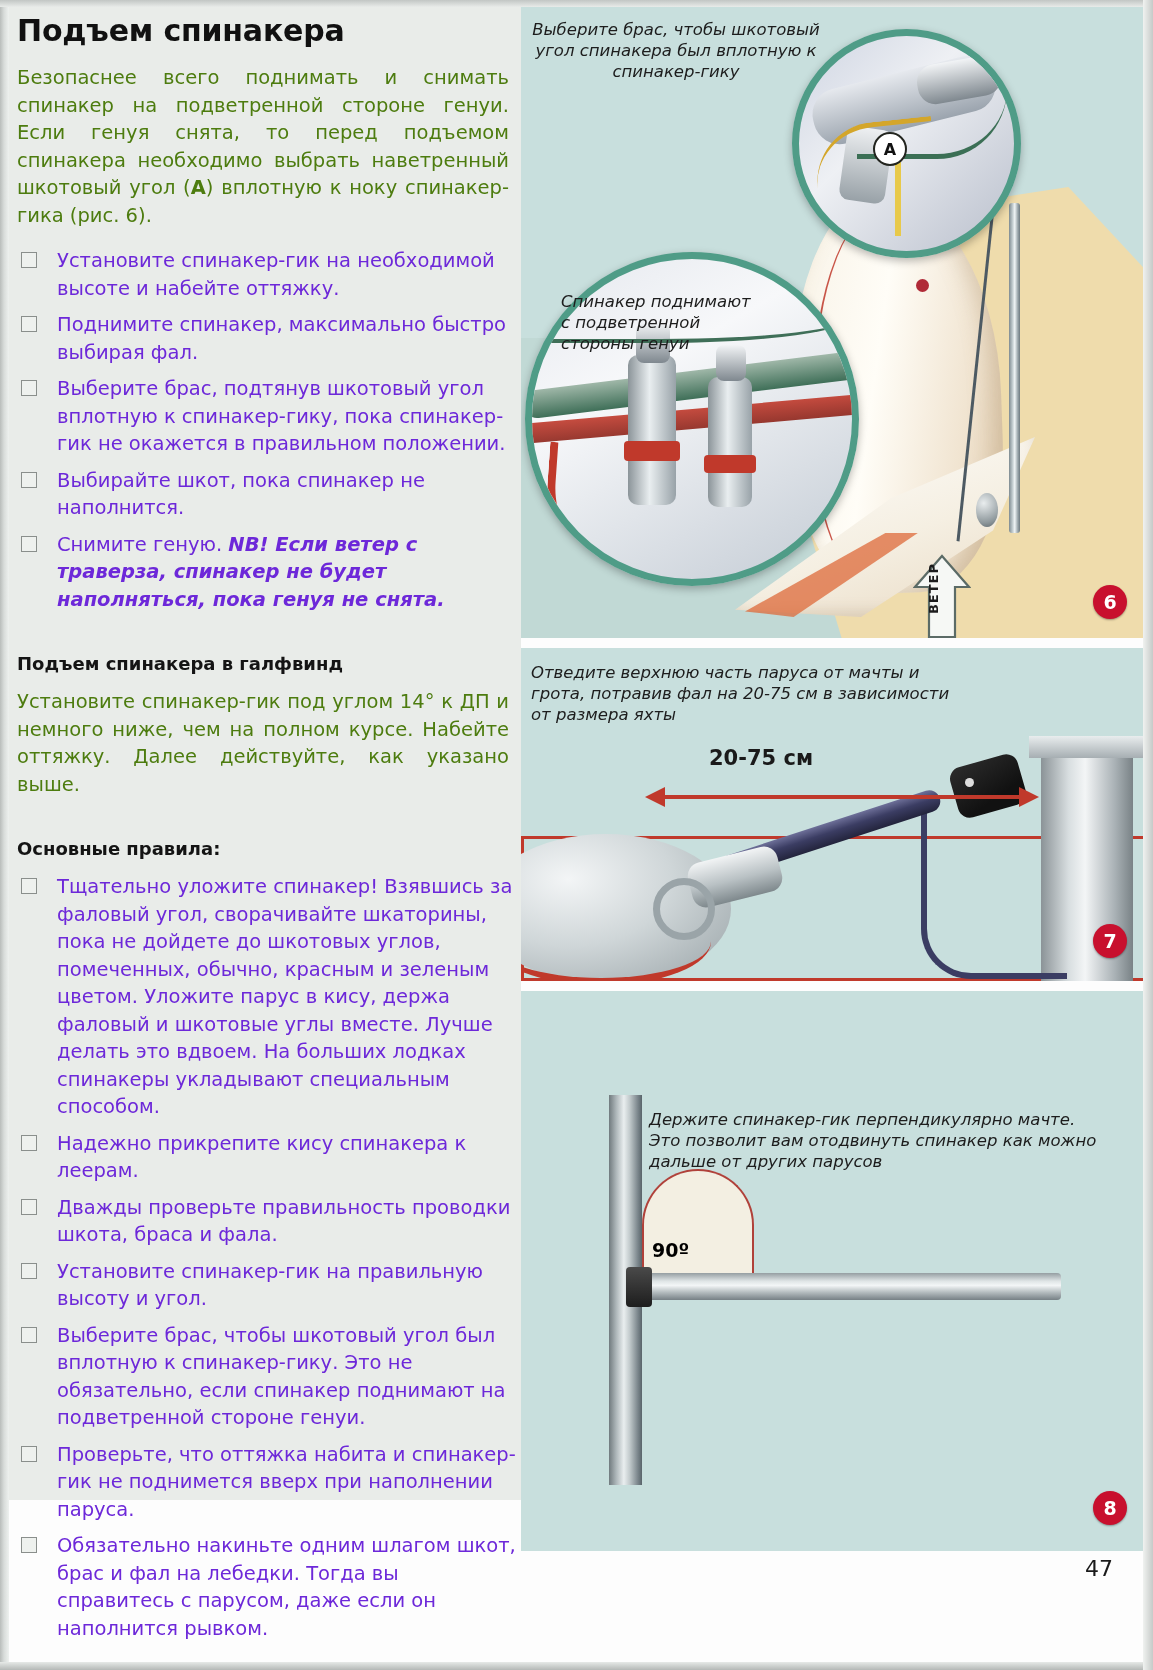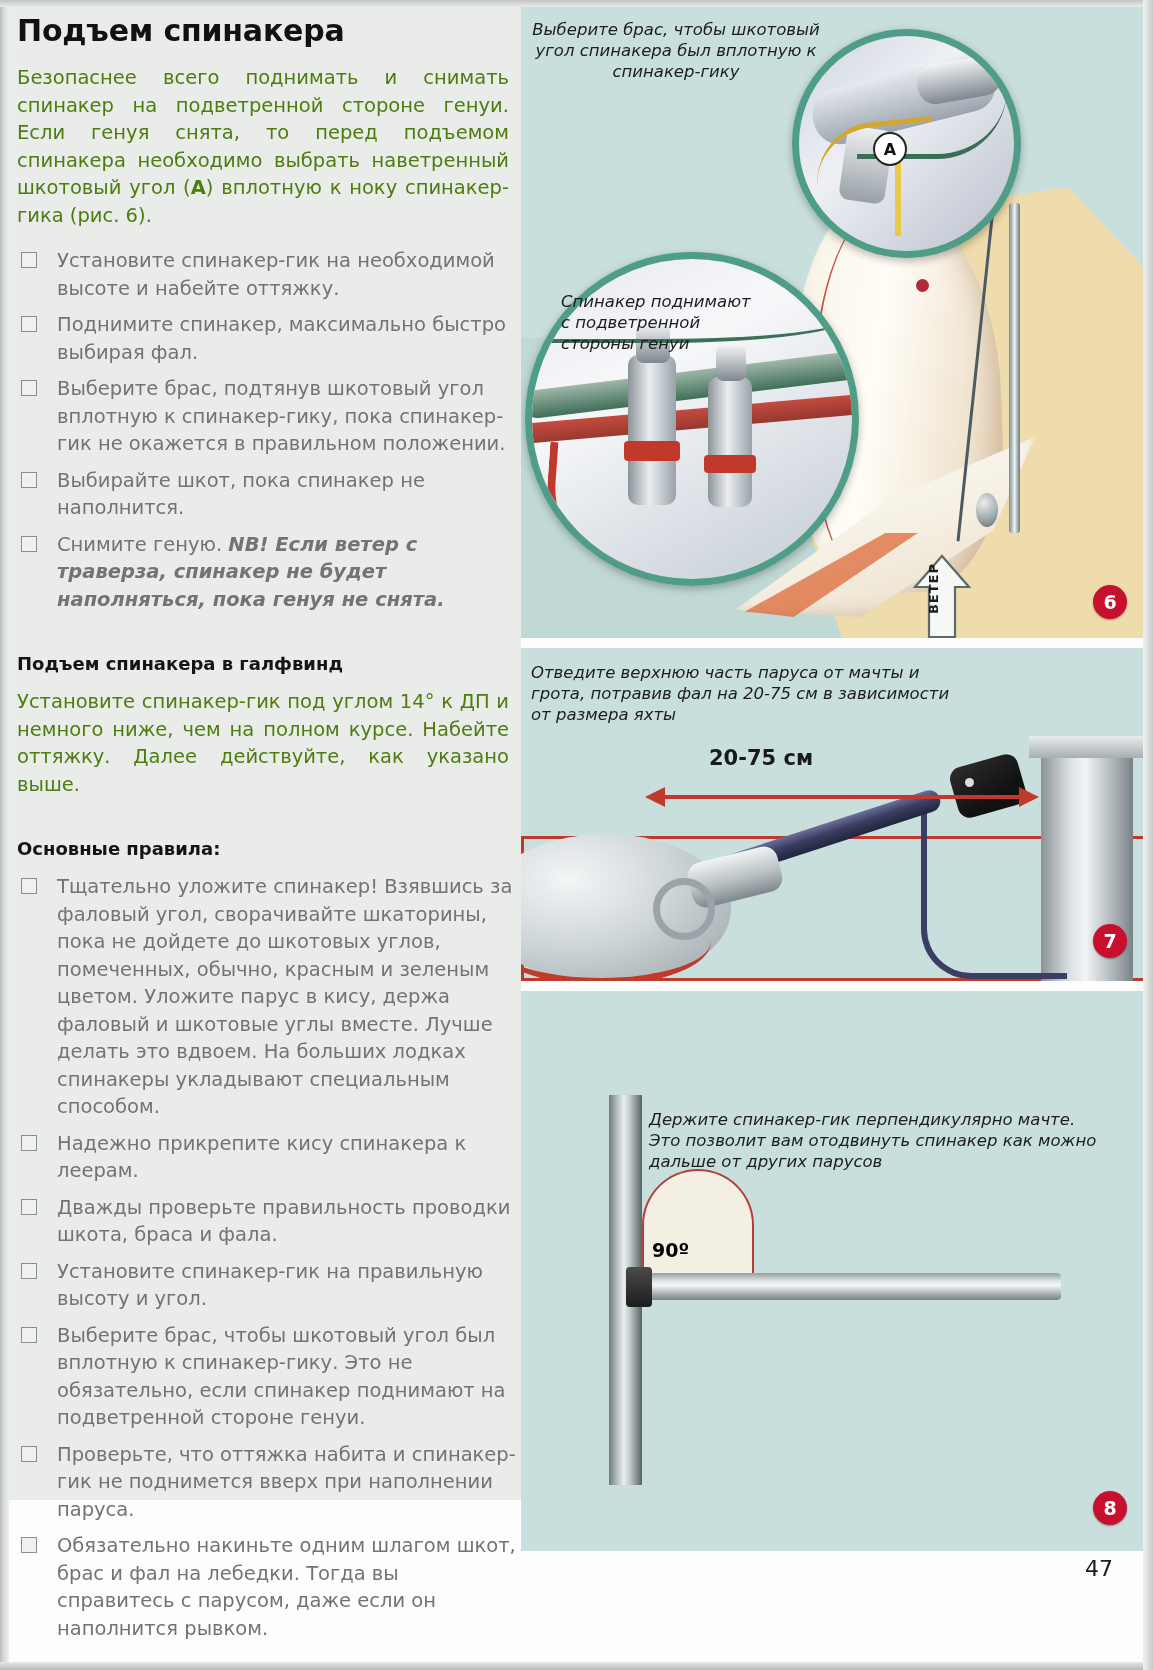--- a/index.html
+++ b/index.html
@@ -42,21 +42,21 @@
   p.para{
     font-size:19.5px;line-height:27.5px;color:#4d7c0f;
     margin:0 0 18px 4px;
     text-align:justify;width:492px;
   }
   .b{font-weight:bold;}
   ul.checklist{list-style:none;margin:0 0 18px 0;padding:0;}
   ul.checklist li{
     position:relative;
     padding-left:44px;
-    font-size:19.5px;line-height:27.5px;color:#737373;
+    font-size:19.5px;line-height:27.5px;color:#6d28d9;
     margin-bottom:9px;
     width:460px;
   }
   .chk{
     position:absolute;left:8px;top:5px;
     width:14px;height:14px;
     border:1.6px solid #8a8f8c;
     background:#eef1ee;
     display:block;
   }

